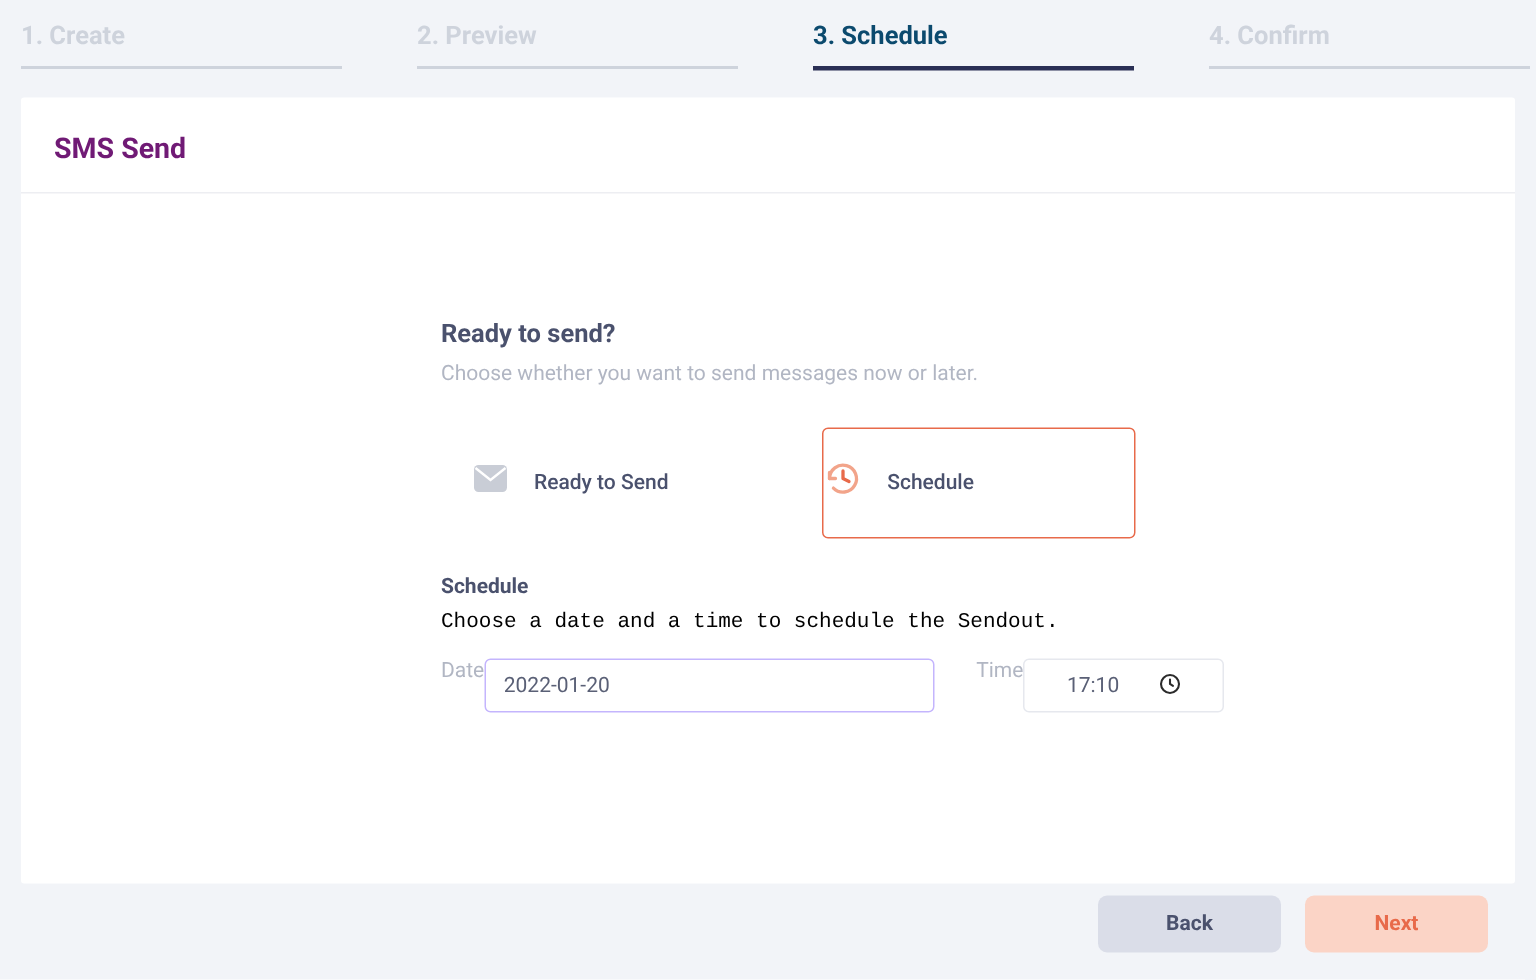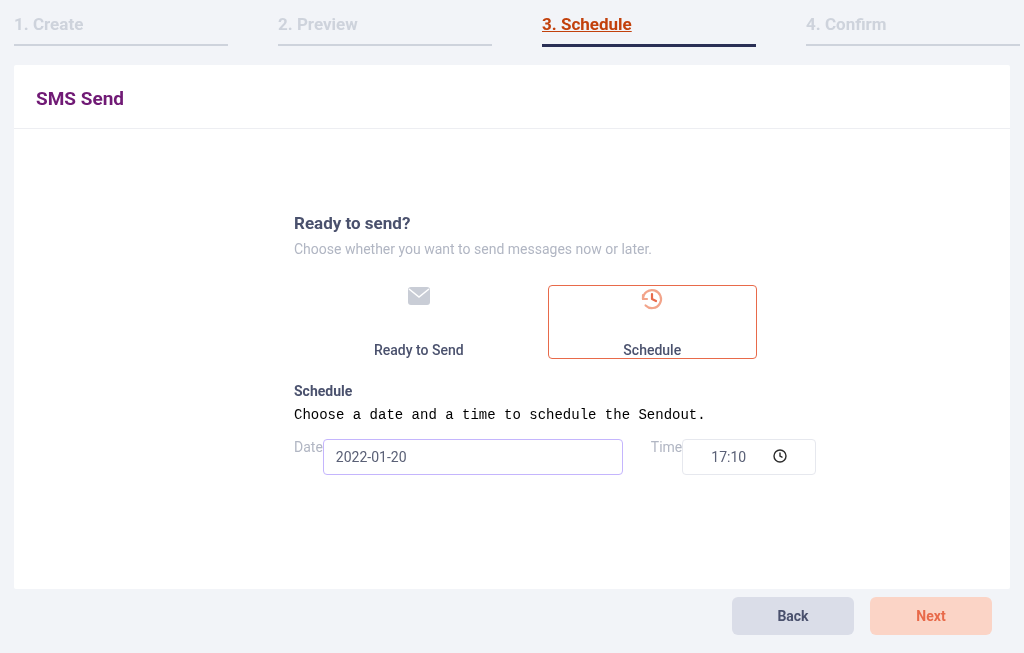--- a/index.html
+++ b/index.html
@@ -31,22 +31,21 @@
     .step-inactive .step-label {
       color: #ced3dc;
     }
 
     .step-inactive .step-bar {
       height: 2px;
       background: #ced3dc;
     }
 
     .step-active .step-label {
-      color: #c2410c;
-      text-decoration: underline;
+      color: #0c4a6e;
     }
 
     .step-active .step-bar {
       height: 3px;
       background: #2a2f55;
     }
 
     .panel {
       background: #ffffff;
       margin: 18px 14px 16px 14px;
@@ -88,26 +87,27 @@
       display: flex;
       gap: 24px;
       margin-bottom: 24px;
       margin-left: 20px;
     }
 
     .choice-card {
       width: 218px;
       height: 74px;
       display: flex;
-      flex-direction: column;
+      flex-direction: row;
       align-items: center;
-      justify-content: space-between;
+      justify-content: flex-start;
       border: 1px solid transparent;
       border-radius: 4px;
       cursor: pointer;
+      gap: 17px;
     }
 
     .choice-card.selected {
       border-color: #e86a4a;
     }
 
     .choice-icon {
       margin-bottom: 6px;
       display: flex;
       align-items: center;

